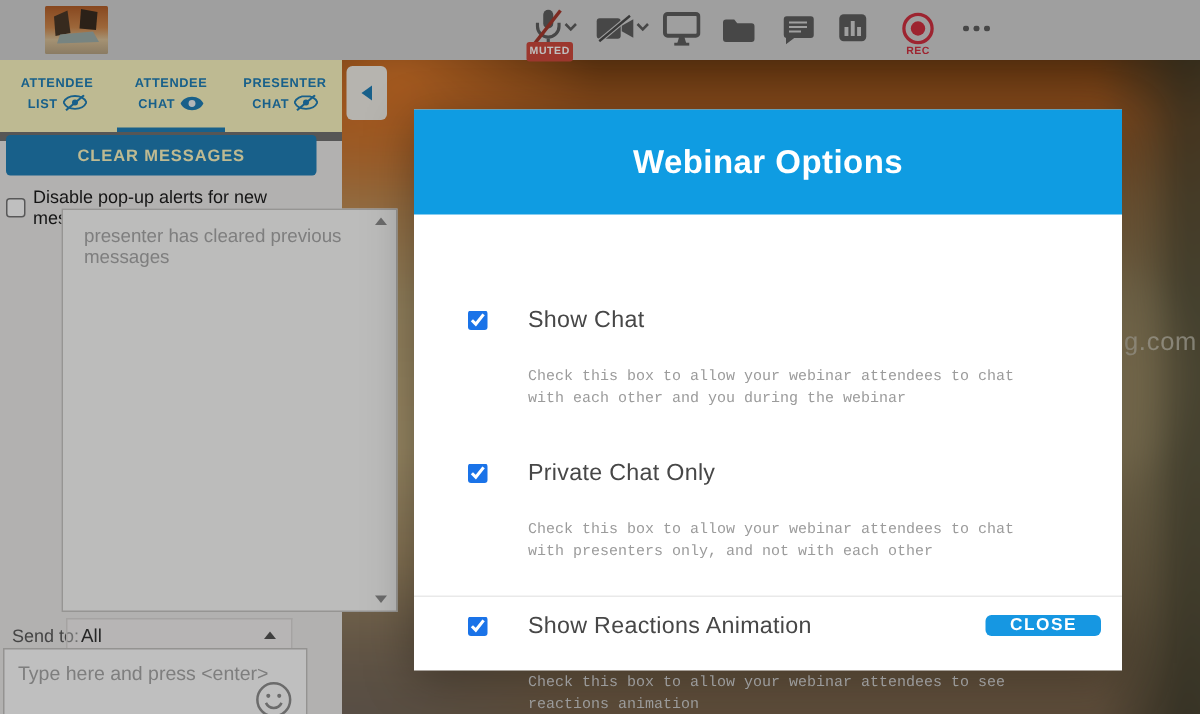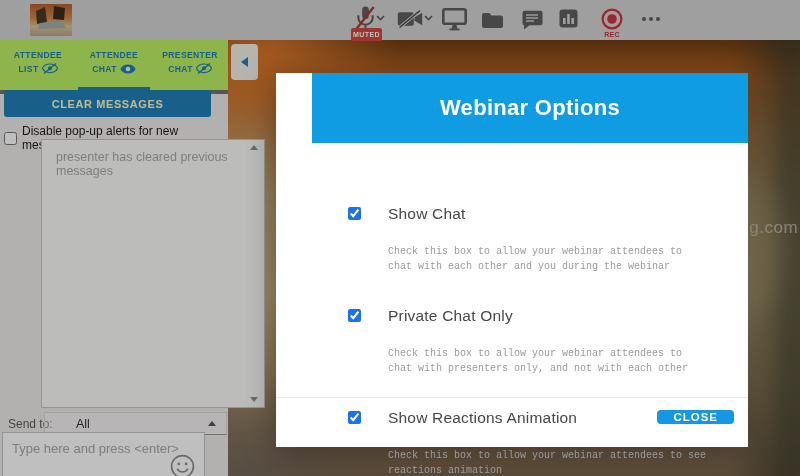--- a/index.html
+++ b/index.html
@@ -22,41 +22,41 @@
   .t-rec  { left:601px; top:8px; }
   .t-dot  { left:642px; top:17px; }
   .muted-badge { position:absolute; left:351px; top:28px; width:31px; height:13px; background:#d04a3e;
     color:#fff; font-size:7px; font-weight:bold; letter-spacing:.4px; text-align:center; line-height:13px;
     border-radius:2px; z-index:3; }
   .rec-label { position:absolute; left:600px; top:31px; width:24px; text-align:center; font-size:7px;
     font-weight:bold; color:#d23040; letter-spacing:.3px; }
 
   
   .sidebar { position:absolute; left:0; top:40px; width:228px; height:436px; background:#eeeceb; z-index:2; }
-  .tabs { display:flex; height:54px; background:#bef264; border-bottom:4px solid #737373; }
+  .tabs { display:flex; height:54px; background:#fef9c3; border-bottom:6px solid #737373; }
   .tab { flex:1; position:relative; text-align:center; padding-top:8px; font-size:8.5px; font-weight:bold;
     color:#2180b9; letter-spacing:.4px; line-height:1.7; cursor:pointer; }
   .tab .eye { vertical-align:-2px; margin-left:3px; }
   .tab-underline { position:absolute; left:2px; right:2px; bottom:0; height:3px; background:#2180b9; }
   .clear-btn { position:absolute; left:4px; top:50px; width:207px; height:27px; background:#2180b9; border:0;
     border-radius:3px; color:#fef9c3; font-size:11px; font-weight:bold; letter-spacing:.6px; font-family:inherit; cursor:pointer; }
   .popup-row { position:absolute; left:4px; top:84px; display:flex; align-items:center; gap:5px;
     font-size:12px; color:#1d1d1d; }
   input.cb { width:13px; height:13px; margin:0; accent-color:#1a73e8; cursor:pointer; }
   .chat-box { position:absolute; left:2px; top:99px; width:224px; height:269px; background:#fbfbfa;
     border:1px solid #c9c7c5;margin-left:39px; }
   .sys-msg { padding:10px 14px; font-size:12.5px; color:#a9a9a9; }
   .caret { position:absolute; right:6px; width:0; height:0; border-left:4px solid transparent;
     border-right:4px solid transparent; cursor:pointer; }
   .caret.up   { top:5px; border-bottom:5px solid #8f8f8f; }
   .caret.down { bottom:5px; border-top:5px solid #8f8f8f; }
   .send-row { position:absolute; left:0; top:372px; width:228px; height:24px; }
   .send-label { position:absolute; left:8px; top:5px; font-size:12px; color:#5c5c5c; }
-  .send-select { position:absolute; left:44px; top:0; width:183px; height:23px; border:1px solid #dcdad8;
-    border-bottom:1px solid #9a9a9a; display:flex; align-items:center; cursor:pointer; background:rgba(255,255,255,.35);padding-left:22px; }
+  .send-select { position:absolute; left:44px; top:0; width:151px; height:23px; border:1px solid #dcdad8;
+    border-bottom:1px solid #9a9a9a; display:flex; align-items:center; cursor:pointer; background:rgba(255,255,255,.35); }
   .send-value { margin-left:9px; font-size:12.5px; color:#333; flex:1; }
   .caret-up-sel { width:0; height:0; border-left:4px solid transparent; border-right:4px solid transparent;
     border-bottom:5px solid #555; margin-right:10px; }
   .msg-input { position:absolute; left:2px; top:392px; width:203px; height:82px; border:1px solid #c6c4c2;
     background:#fff; font:13px "Liberation Sans",sans-serif; color:#444; padding:8px 9px; resize:none; }
   .msg-input::placeholder { color:#a8a8a8; }
   .smiley { position:absolute; left:170px; top:414px; background:none; border:0; padding:0; cursor:pointer; line-height:0; }
 
   
   .main { position:absolute; left:228px; top:40px; right:0; bottom:0; overflow:hidden; background:#9c8563; }
@@ -70,21 +70,21 @@
   }
   .collapse-btn { position:absolute; left:3px; top:4px; width:27px; height:36px; background:#f3f0ea; border:0;
     border-radius:4px; cursor:pointer; display:flex; align-items:center; justify-content:center; }
   .tri-left { width:0; height:0; border-top:5px solid transparent; border-bottom:5px solid transparent;
     border-right:7px solid #2180b9; }
   .watermark { position:absolute; left:517px; top:178px; font-size:17px; color:rgba(240,238,230,.55); letter-spacing:.5px; }
 
   
   .backdrop { position:absolute; inset:0; background:rgba(0,0,0,.25); z-index:4; }
   .modal { position:absolute; left:276px; top:73px; width:472px; height:374px; background:#fff; z-index:6;
-    box-shadow:0 6px 30px rgba(0,0,0,.35);padding-left:36px; }
+    box-shadow:0 6px 30px rgba(0,0,0,.35); }
   .modal-header { height:70px; background:#0f9ce2; display:flex; align-items:center; justify-content:center; }
   .modal-title { color:#fff; font-size:22px; font-weight:bold; letter-spacing:.3px; }
   .modal-body { padding:29px 40px 0 36px; }
   .option { position:relative; padding-left:40px; margin-bottom:21px; }
   .option input { position:absolute; left:0; top:2px; }
   .option-label { font-size:15.5px; color:#474747; letter-spacing:.2px;margin-top:33px; }
   .option-desc { margin-top:22px; font-size:10px; line-height:1.45; color:#9b9b9b; max-width:335px;font-family:Liberation Mono, monospace; }
   .modal-footer { position:absolute; left:0; right:0; bottom:0; height:50px; border-top:1px solid #e9e9e9; }
   .close-btn { position:absolute; right:14px; top:12px; height:14px; padding:0 16px; background:#1697e2;
     color:#fff; border:0; border-radius:4px; font-size:11.5px; font-weight:bold; letter-spacing:1px;

